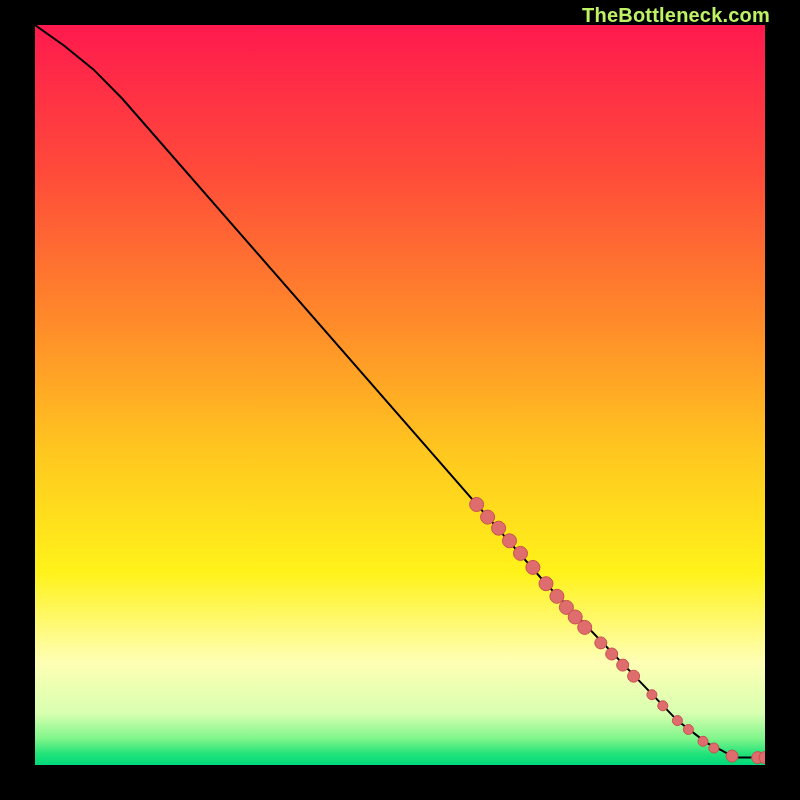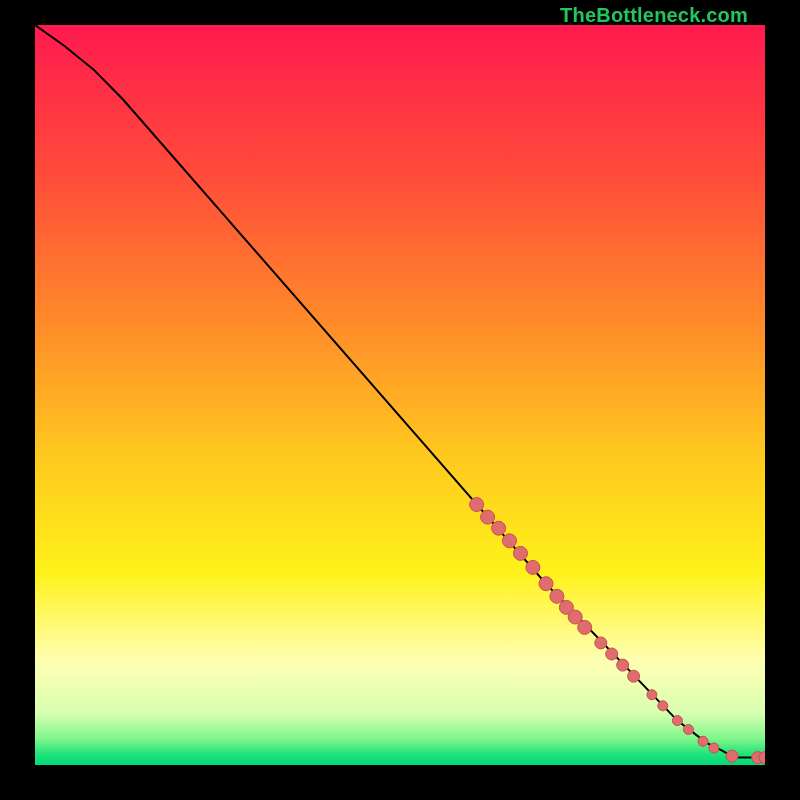--- a/index.html
+++ b/index.html
@@ -26,24 +26,24 @@
     background: #000;
   }
   svg.plot {
     display: block;
     width: 730px;
     height: 740px;
   }
   .attrib {
     position: absolute;
     top: 4px;
-    right: 52px;
+    right: 30px;
     font-size: 20px;
     font-weight: 600;
-    color: #22c55e;
+    color: #bef264;
     letter-spacing: 0.2px;
   }
 </style>
 </head>
 <body>
 
 <div class="stage">
   <div class="plot-wrap">
     <svg class="plot" viewBox="0 0 730 740">
       <defs>

